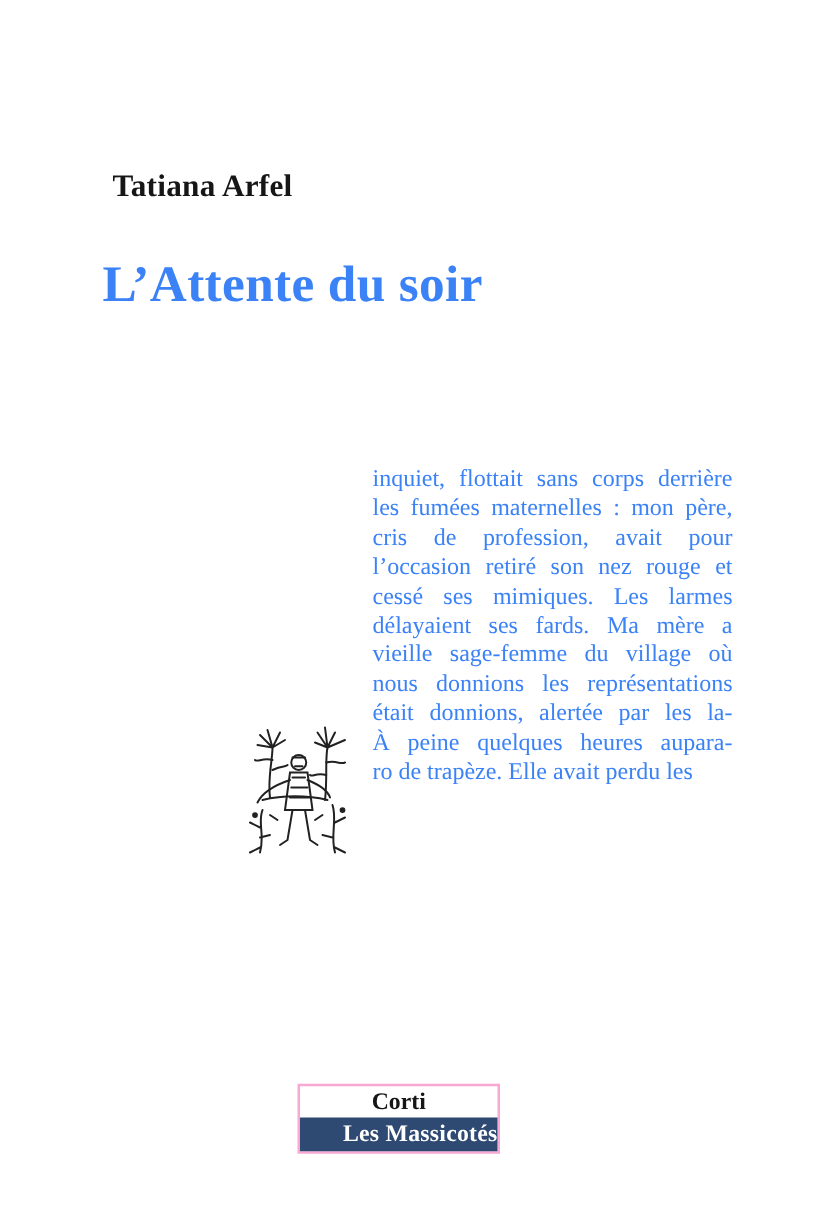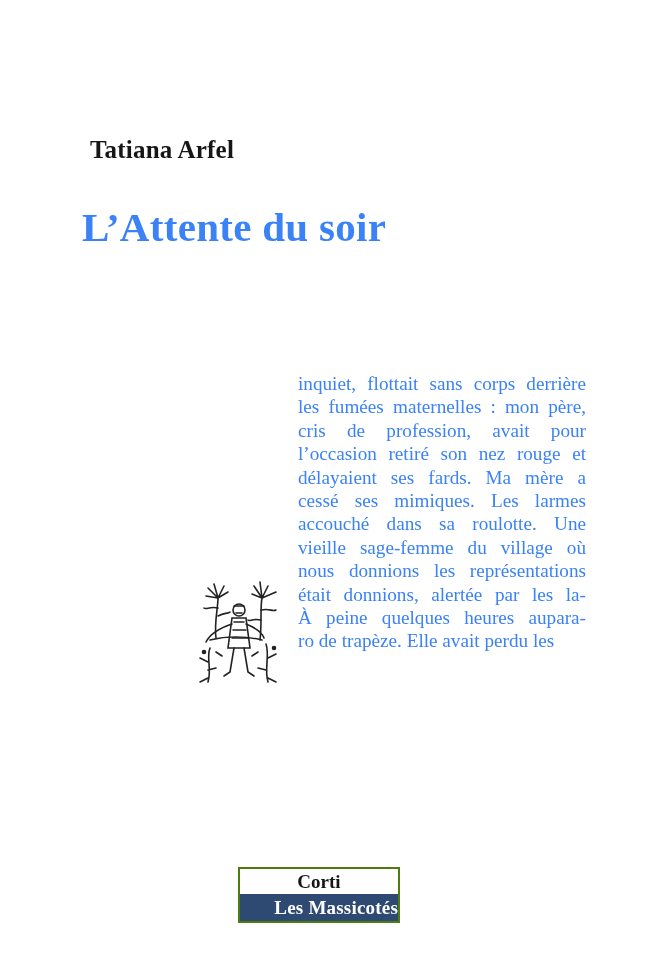--- a/index.html
+++ b/index.html
@@ -24,21 +24,21 @@
   .excerpt .line {
     display: block; text-align: justify; text-align-last: justify; white-space: nowrap;
     height: 23.4px;
   }
   .excerpt .line.last { text-align-last: left; }
   .ornament {
     position: absolute; left: 196px; top: 578px; width: 86px; height: 114px;
   }
   .publisher {
     position: absolute; left: 238px; top: 867px; width: 158px;
-    border: 2px solid #4d7c0f; background: #fff;
+    border: 2px solid #f9a8d4; background: #fff;
   }
   .publisher .top {
     height: 25px; text-align: center; font-weight: bold; color: #161616;
     font-size: 19px; line-height: 25px;
   }
   .publisher .bottom {
     height: 27px; background: #2e4a72; color: #ffffff; text-align: right;
     font-weight: bold; font-size: 19px; line-height: 27px; letter-spacing: 0.2px;
   }
 </style>
@@ -77,23 +77,22 @@
       <circle cx="8" cy="74" r="1.5" fill="#222"></circle>
       <circle cx="78" cy="70" r="1.5" fill="#222"></circle>
     </svg>
   </div>
 
   <div class="excerpt">
     <span class="line">inquiet, flottait sans corps derrière</span>
     <span class="line">les fumées maternelles : mon père,</span>
     <span class="line">cris de profession, avait pour</span>
     <span class="line">l’occasion retiré son nez rouge et</span>
+    <span class="line">cessé ses mimiques. Les larmes</span>
     <span class="line">délayaient ses fards. Ma mère a</span>
-    <span class="line">cessé ses mimiques. Les larmes</span>
-    <span class="line">accouché dans sa roulotte. Une</span>
     <span class="line">vieille sage-femme du village où</span>
     <span class="line">nous donnions les représentations</span>
     <span class="line">était donnions, alertée par les la-</span>
     <span class="line">À peine quelques heures aupara-</span>
     <span class="line last">ro de trapèze. Elle avait perdu les</span>
   </div>
 
   <div class="publisher">
     <div class="top">Corti</div>
     <div class="bottom">Les Massicotés</div>

